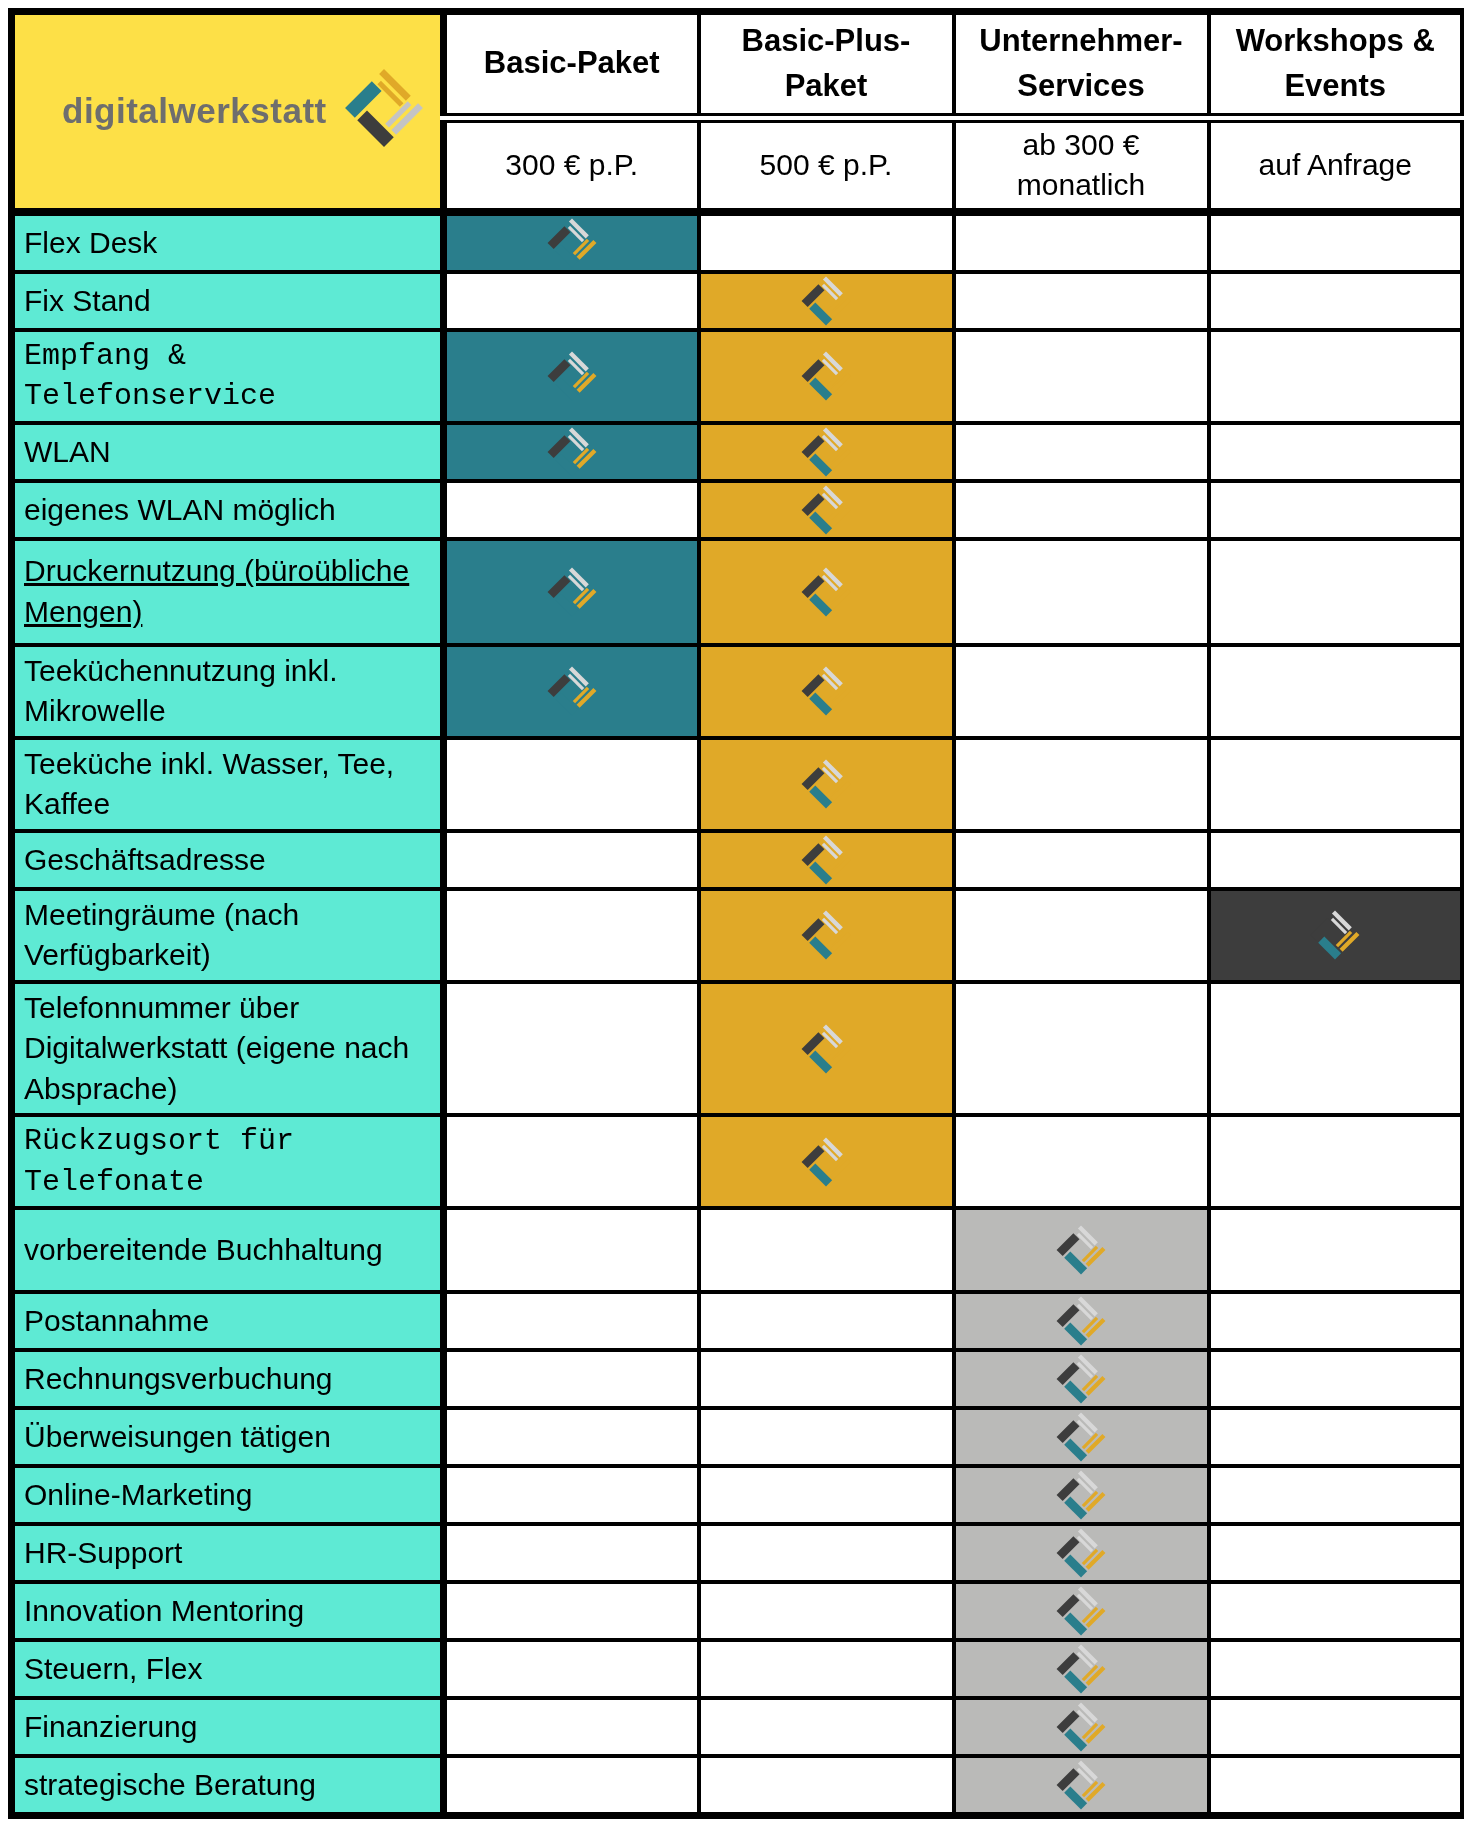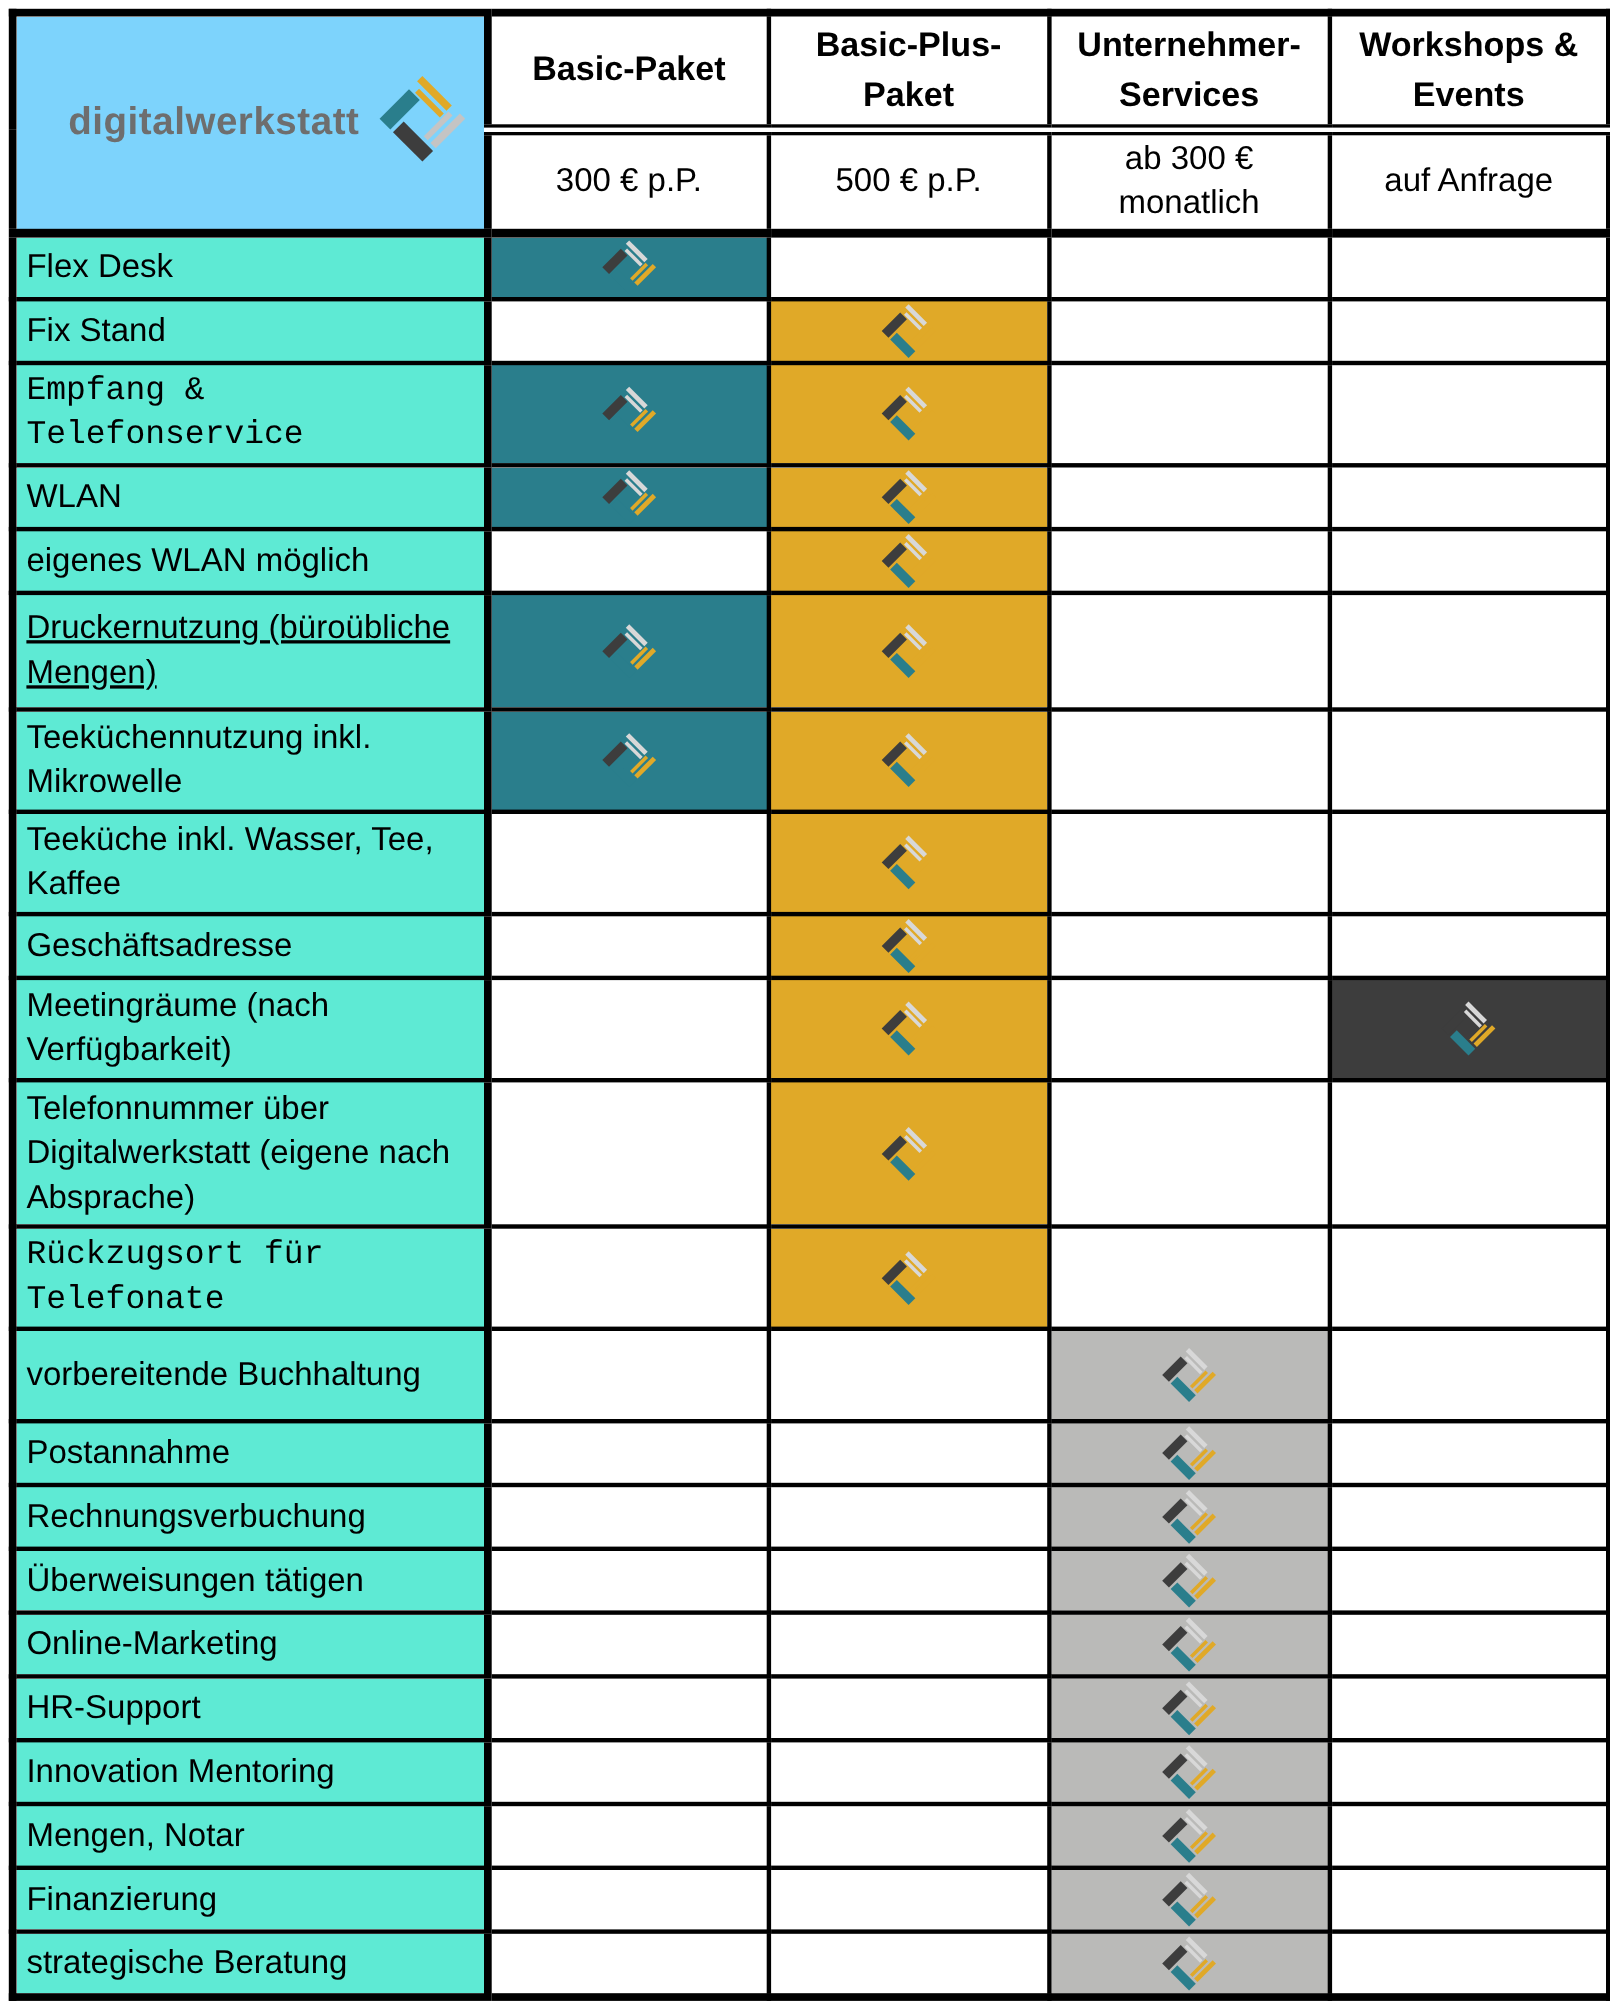--- a/index.html
+++ b/index.html
@@ -23,21 +23,21 @@
   col.c-label{width:432px;}
   col.c-pkg{width:255px;}
   
   tr.name-row{height:96px;}
   tr.name-row th.col-head{
     font-size:31px;font-weight:bold;text-align:center;vertical-align:middle;
     line-height:1.45;padding:4px 14px;border-bottom:10px double var(--grid);
   }
   th.brand-cell{
     border-right:7px solid var(--grid);border-bottom:8px solid var(--grid);
-    vertical-align:middle;background:#7dd3fc;
+    vertical-align:middle;background:#fde047;
   }
   .brand{display:flex;align-items:center;justify-content:flex-start;gap:14px;padding-left:46px;}
   .brand-text{font-size:35px;font-weight:600;color:var(--wordmark);letter-spacing:.5px;white-space:nowrap;}
   .brand .mark{width:86px;height:86px;flex:0 0 auto;margin-top:-6px;}
   tr.price-row{height:90px;}
   tr.price-row td{
     font-size:30px;text-align:center;vertical-align:middle;line-height:1.35;
     padding:2px 12px;border-bottom:8px solid var(--grid);
   }
   
@@ -298,21 +298,21 @@
         <tr>
           <th class="row-label">Innovation Mentoring</th>
           <td class="feature-cell"></td>
           <td class="feature-cell"></td>
           <td class="feature-cell cell-gray"><svg class="mark icon-check" viewBox="0 0 100 100">
               <use href="#dw-mark"></use>
             </svg></td>
           <td class="feature-cell"></td>
         </tr>
         <tr>
-          <th class="row-label">Mengen, Notar</th>
+          <th class="row-label">Steuern, Flex</th>
           <td class="feature-cell"></td>
           <td class="feature-cell"></td>
           <td class="feature-cell cell-gray"><svg class="mark icon-check" viewBox="0 0 100 100">
               <use href="#dw-mark"></use>
             </svg></td>
           <td class="feature-cell"></td>
         </tr>
         <tr>
           <th class="row-label">Finanzierung</th>
           <td class="feature-cell"></td>

